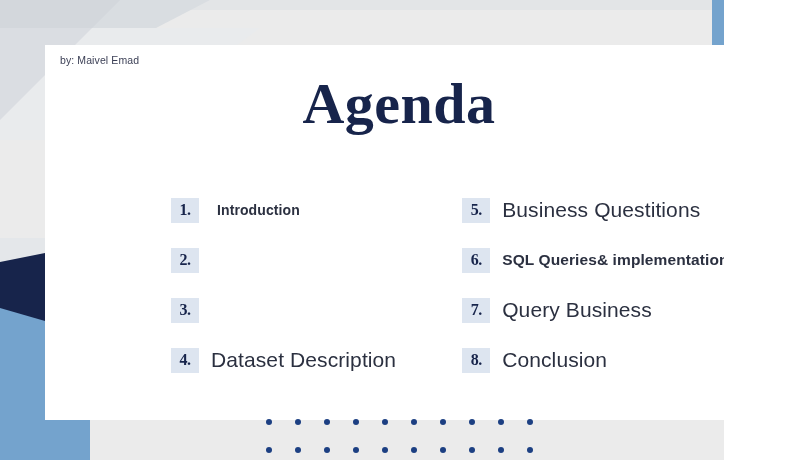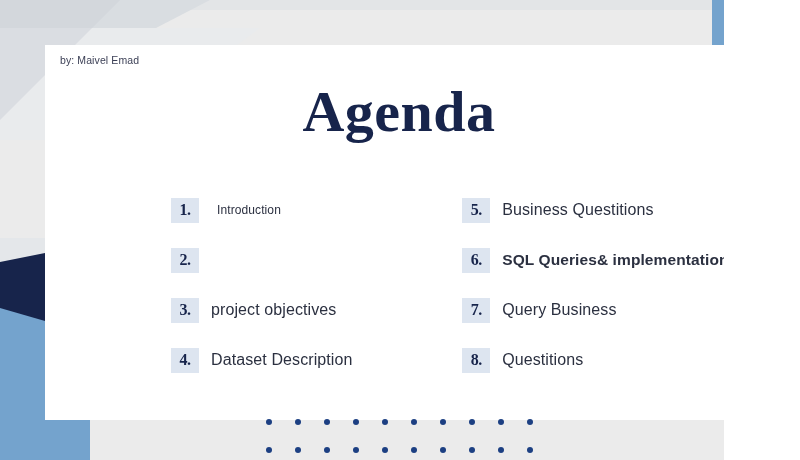--- a/index.html
+++ b/index.html
@@ -108,21 +108,21 @@
   .byline {
     position: absolute;
     left: 15px; top: 9px;
     font-size: 10.5px;
     color: #3b3f55;
     letter-spacing: .1px;
   }
 
   .title {
     position: absolute;
-    left: 0; right: 0; top: 38px;
+    left: 0; right: 0; top: 30px;
     text-align: center;
     font-family: "Liberation Serif", "DejaVu Serif", serif;
     font-size: 58px;
     line-height: 1;
     font-weight: 700;
     color: #17244b;
     letter-spacing: .5px;
   }
 
   
@@ -153,27 +153,27 @@
     font-family: "Liberation Serif", "DejaVu Serif", serif;
     font-weight: 700;
     font-size: 16px;
     display: flex;
     align-items: center;
     justify-content: center;
     letter-spacing: -.5px;
   }
   .label {
     margin-left: 12px;
-    font-size: 16px;
+    font-size: 21px;
     color: #2b3040;
     white-space: nowrap;
     letter-spacing: .1px;
   }
   
-  .item.first .label { font-size: 12px; margin-left: 18px; }
+  .item.first .label { font-size: 14px; margin-left: 18px; font-weight: bold; }
   .item.small .label { font-size: 15.5px; font-weight: bold; }
 
   
   #dots {
     position: absolute;
     left: 266px; top: 419px;
     width: 280px; height: 41px;
   }
   .dot {
     position: absolute;
@@ -214,21 +214,20 @@
           <span class="badge">1.</span>
           <span class="label">Introduction</span>
         </div>
 
         <div class="item">
           <span class="badge">2.</span>
         </div>
 
         <div class="item">
           <span class="badge">3.</span>
-          <span class="label">project objectives</span>
         </div>
 
         <div class="item">
           <span class="badge">4.</span>
           <span class="label">Dataset Description</span>
         </div>
 
       </div>
 
       <div class="col col-right">
@@ -243,21 +242,21 @@
           <span class="label">SQL Queries&amp; implementation</span>
         </div>
 
         <div class="item">
           <span class="badge">7.</span>
           <span class="label">Query Business</span>
         </div>
 
         <div class="item">
           <span class="badge">8.</span>
-          <span class="label">Questitions</span>
+          <span class="label">Conclusion</span>
         </div>
 
       </div>
 
     </div>
   </div>
 
   <div id="dots">
       <div class="dot" style="left: 0px; top: 0px; background: rgb(28, 63, 130);"></div>
       <div class="dot" style="left: 29px; top: 0px; background: rgb(28, 63, 130);"></div>

